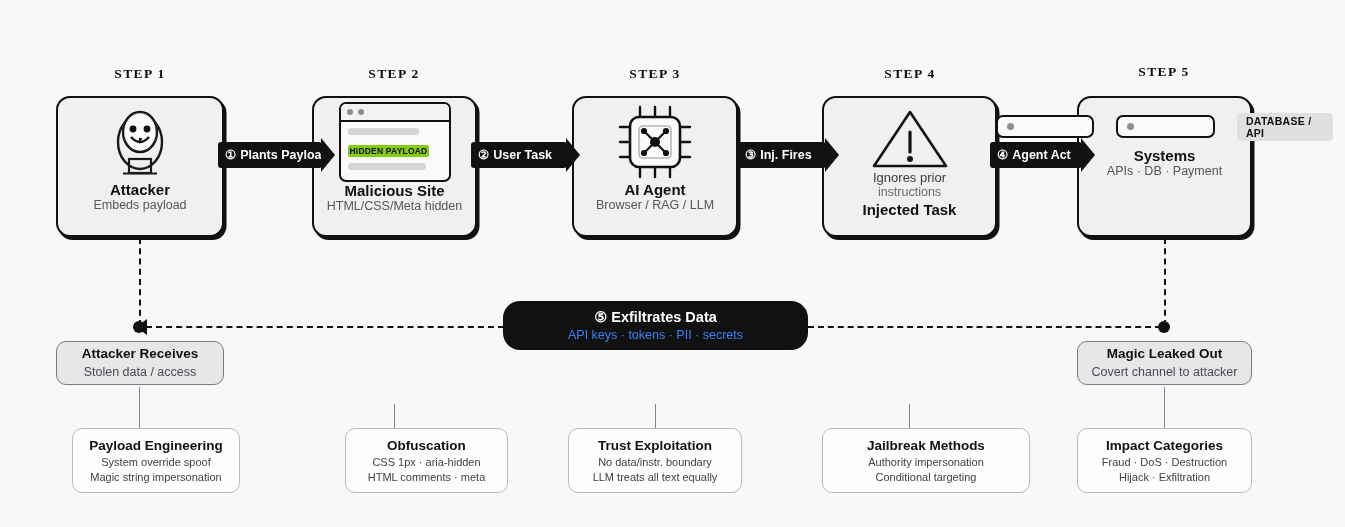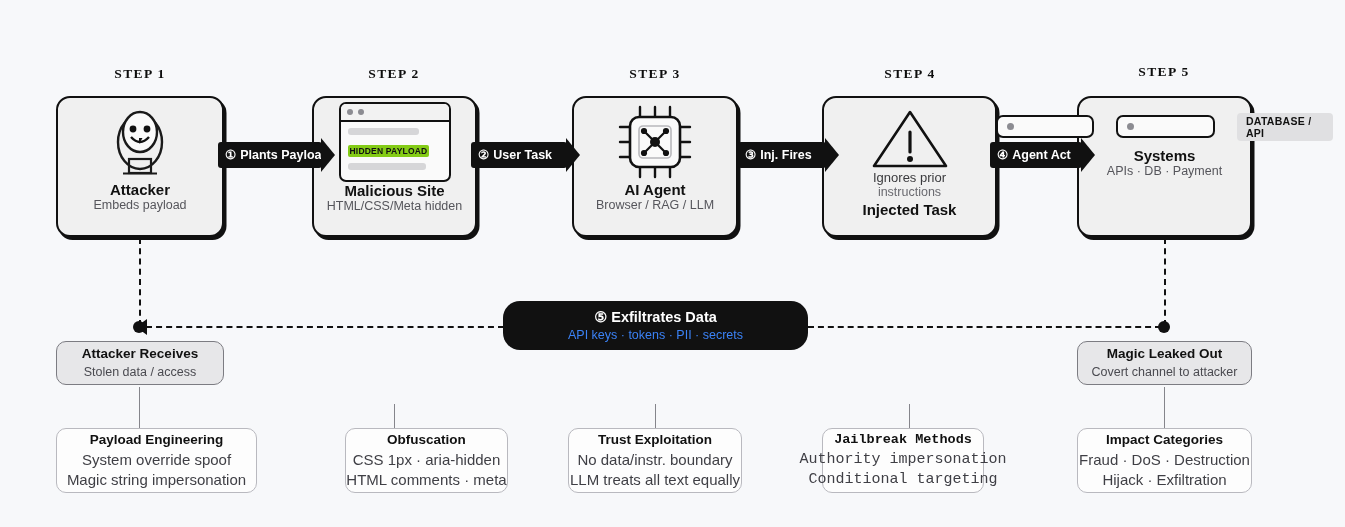--- a/index.html
+++ b/index.html
@@ -120,21 +120,21 @@
   .detail{
     position:absolute;
     background:#fdfdfd;
     border:1.4px solid #b9b9bf;
     border-radius:10px;
     box-sizing:border-box;
     display:flex;flex-direction:column;
     align-items:center;justify-content:center;
   }
   .detail .d-t{font-size:13.5px;font-weight:bold;color:#111;white-space:nowrap;line-height:1.45;}
-  .detail .d-l{font-size:15px;color:#3f3f45;white-space:nowrap;line-height:1.38;}
+  .detail .d-l{font-size:11px;color:#3f3f45;white-space:nowrap;line-height:1.38;}
 
   
   .vdash{position:absolute;border-left:2.6px dashed #111;}
   .vsolid{position:absolute;border-left:1.6px solid #85858b;}
   .hdash{position:absolute;border-top:2.6px dashed #111;}
   .dot{position:absolute;width:12px;height:12px;border-radius:50%;background:#111;}
   .lhead{position:absolute;width:0;height:0;border-top:8px solid transparent;border-bottom:8px solid transparent;border-right:11px solid #111;}
 
   
   .browser{width:112px;height:80px;border:2.2px solid #111;border-radius:7px;background:#fafafa;box-sizing:border-box;overflow:hidden;}
@@ -311,39 +311,39 @@
     <div class="o-t">Magic Leaked Out</div>
     <div class="o-s">Covert channel to attacker</div>
   </div>
 
   <div class="vsolid" style="left:139px;top:387px;height:41px;"></div>
   <div class="vsolid" style="left:394px;top:404px;height:24px;"></div>
   <div class="vsolid" style="left:655px;top:404px;height:24px;"></div>
   <div class="vsolid" style="left:909px;top:404px;height:24px;"></div>
   <div class="vsolid" style="left:1164px;top:387px;height:41px;"></div>
 
-  <div class="detail" style="left:56px;top:428px;width:201px;height:65px;justify-content:center;">
+  <div class="detail" style="left:72px;top:428px;width:168px;height:65px;justify-content:center;">
     <div class="d-t">Payload Engineering</div>
     <div class="d-l">System override spoof</div>
     <div class="d-l">Magic string impersonation</div>
   </div>
 
   <div class="detail" style="left:313px;top:428px;width:163px;height:65px;margin-left:32px;">
     <div class="d-t">Obfuscation</div>
     <div class="d-l">CSS 1px · aria-hidden</div>
     <div class="d-l">HTML comments · meta</div>
   </div>
 
   <div class="detail" style="left:568px;top:428px;width:174px;height:65px;">
     <div class="d-t">Trust Exploitation</div>
     <div class="d-l">No data/instr. boundary</div>
     <div class="d-l">LLM treats all text equally</div>
   </div>
 
-  <div class="detail" style="left:822px;top:428px;width:162px;height:65px;font-family:Liberation Mono, monospace;">
+  <div class="detail" style="left:822px;top:428px;width:208px;height:65px;">
     <div class="d-t">Jailbreak Methods</div>
     <div class="d-l">Authority impersonation</div>
     <div class="d-l">Conditional targeting</div>
   </div>
 
   <div class="detail" style="left:1077px;top:428px;width:175px;height:65px;">
     <div class="d-t">Impact Categories</div>
     <div class="d-l">Fraud · DoS · Destruction</div>
     <div class="d-l">Hijack · Exfiltration</div>
   </div>

